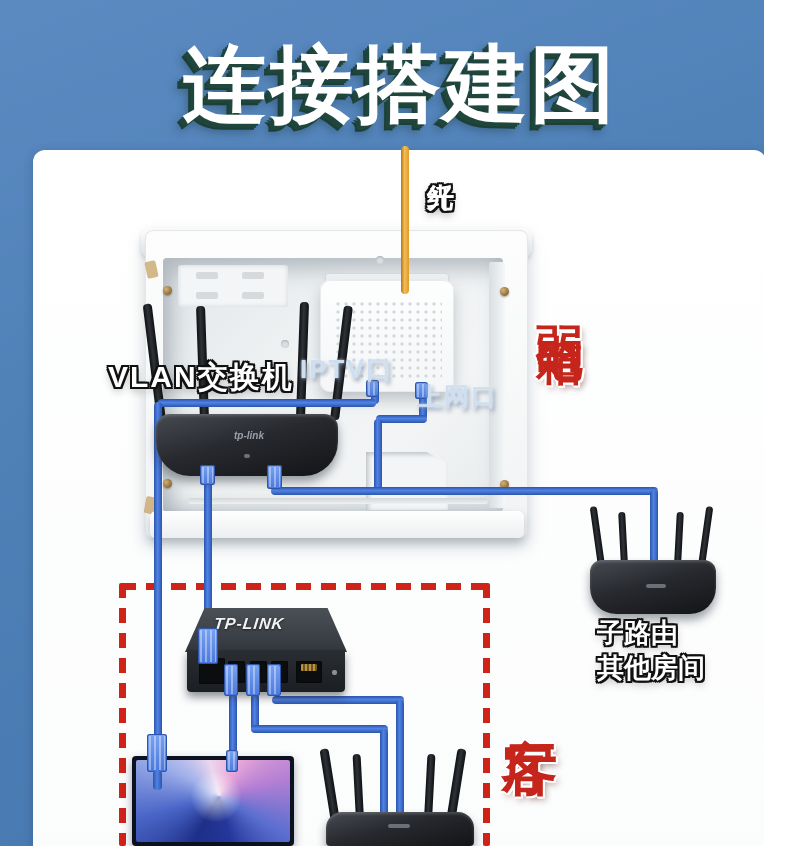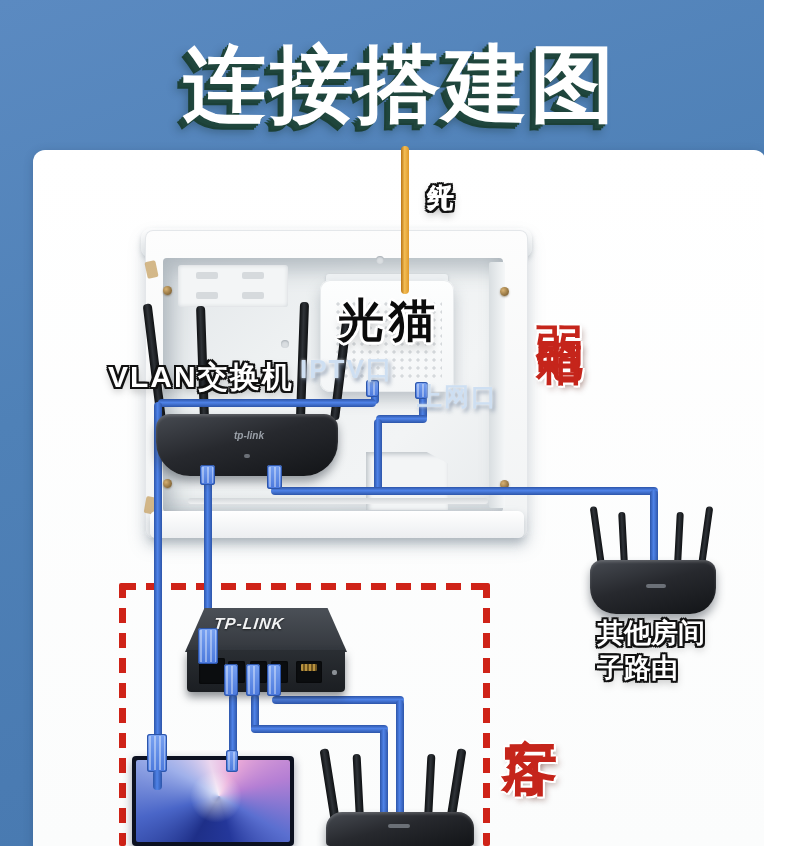--- a/index.html
+++ b/index.html
@@ -196,21 +196,20 @@
   <div class="abs dash-vr"></div>
 
   <div class="abs antenna" style="left:157px; top:303px; width:9px; height:118px; transform:rotate(-7deg);"></div>
   <div class="abs antenna" style="left:200px; top:306px; width:9px; height:114px; transform:rotate(-2deg);"></div>
   <div class="abs antenna" style="left:296px; top:302px; width:9px; height:116px; transform:rotate(2deg);"></div>
   <div class="abs antenna" style="left:330px; top:305px; width:9px; height:115px; transform:rotate(7deg);"></div>
   <div class="abs router-body" style="left:156px; top:414px; width:182px; height:62px; border-radius:14px 14px 34px 34px;"></div>
   <div class="abs brand-small" style="left:234px; top:430px;">tp-link</div>
   <div class="abs led-dots" style="left:244px; top:454px; width:6px; height:4px;"></div>
 
-  <div class="abs outline-white" style="left:338px; top:290px; font-size:46px; letter-spacing:5px; z-index:20;">光猫</div>
   <div class="abs port-label" style="left:300px; top:352px;">IPTV口</div>
   <div class="abs port-label" style="left:417px; top:360px; font-size:25px;margin-top:20px;">上网口</div>
   <div class="abs outline-black" style="left:108px; top:357px; font-size:30px; letter-spacing:2px; z-index:20;">VLAN交换机</div>
   <div class="abs red-vert" style="left:534px; top:288px; font-size:47px; line-height:1.1; z-index:20;">弱电箱</div>
 
   <div class="abs sw-top"></div>
   <div class="abs sw-logo">TP-LINK</div>
   <div class="abs sw-front"></div>
   <div class="abs sw-port" style="left:199px; top:658px; width:26px; height:26px;"></div>
   <div class="abs sw-port" style="left:228px; top:661px; width:17px; height:22px;"></div>
@@ -235,22 +234,22 @@
   <div class="abs cable v" style="left:396px; top:700px; width:8px; height:122px;"></div>
 
 
   <div class="abs antenna" style="left:598px; top:506px; width:7px; height:60px; transform:rotate(-8deg);"></div>
   <div class="abs antenna" style="left:621px; top:512px; width:7px; height:54px; transform:rotate(-3deg);"></div>
   <div class="abs antenna" style="left:674px; top:512px; width:7px; height:54px; transform:rotate(3deg);"></div>
   <div class="abs antenna" style="left:698px; top:506px; width:7px; height:60px; transform:rotate(8deg);"></div>
   <div class="abs router-body" style="left:590px; top:560px; width:126px; height:54px; border-radius:12px 12px 26px 26px;"></div>
   <div class="abs led-dots" style="left:646px; top:584px; width:20px; height:4px;"></div>
   <div class="abs outline-black" style="left:597px; top:616px; font-size:27px; line-height:1.28; z-index:20;">
+    <div>子路由</div>
     <div>其他房间</div>
-    <div>子路由</div>
   </div>
 
   <div class="abs red-vert" style="left:500px; top:692px; font-size:56px; line-height:1.05; z-index:20;">客厅</div>
 
   <div class="abs tv"></div>
   <div class="abs tv-screen"></div>
 
   <div class="abs antenna" style="left:331px; top:748px; width:9px; height:74px; transform:rotate(-9deg);"></div>
   <div class="abs antenna" style="left:356px; top:754px; width:8px; height:66px; transform:rotate(-3deg);"></div>
   <div class="abs antenna" style="left:424px; top:754px; width:8px; height:66px; transform:rotate(3deg);"></div>

